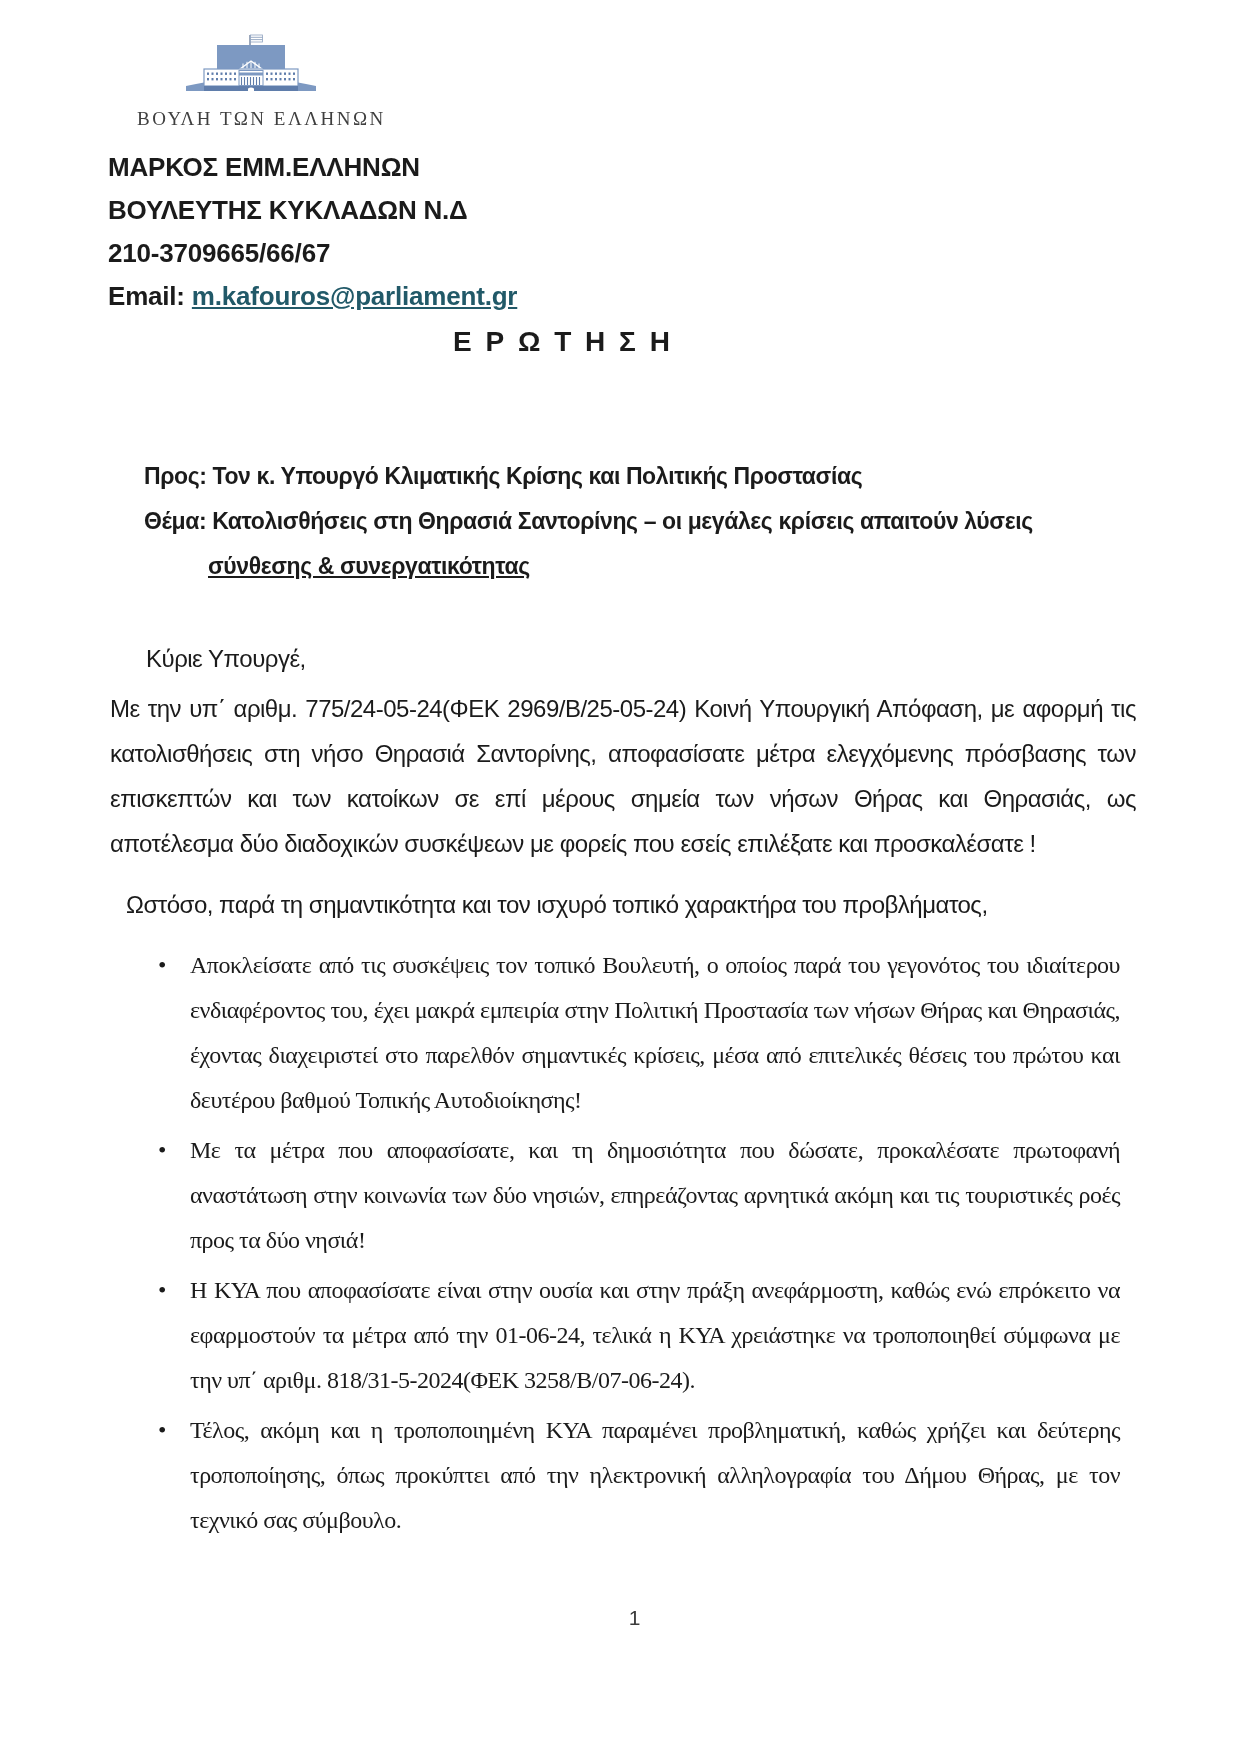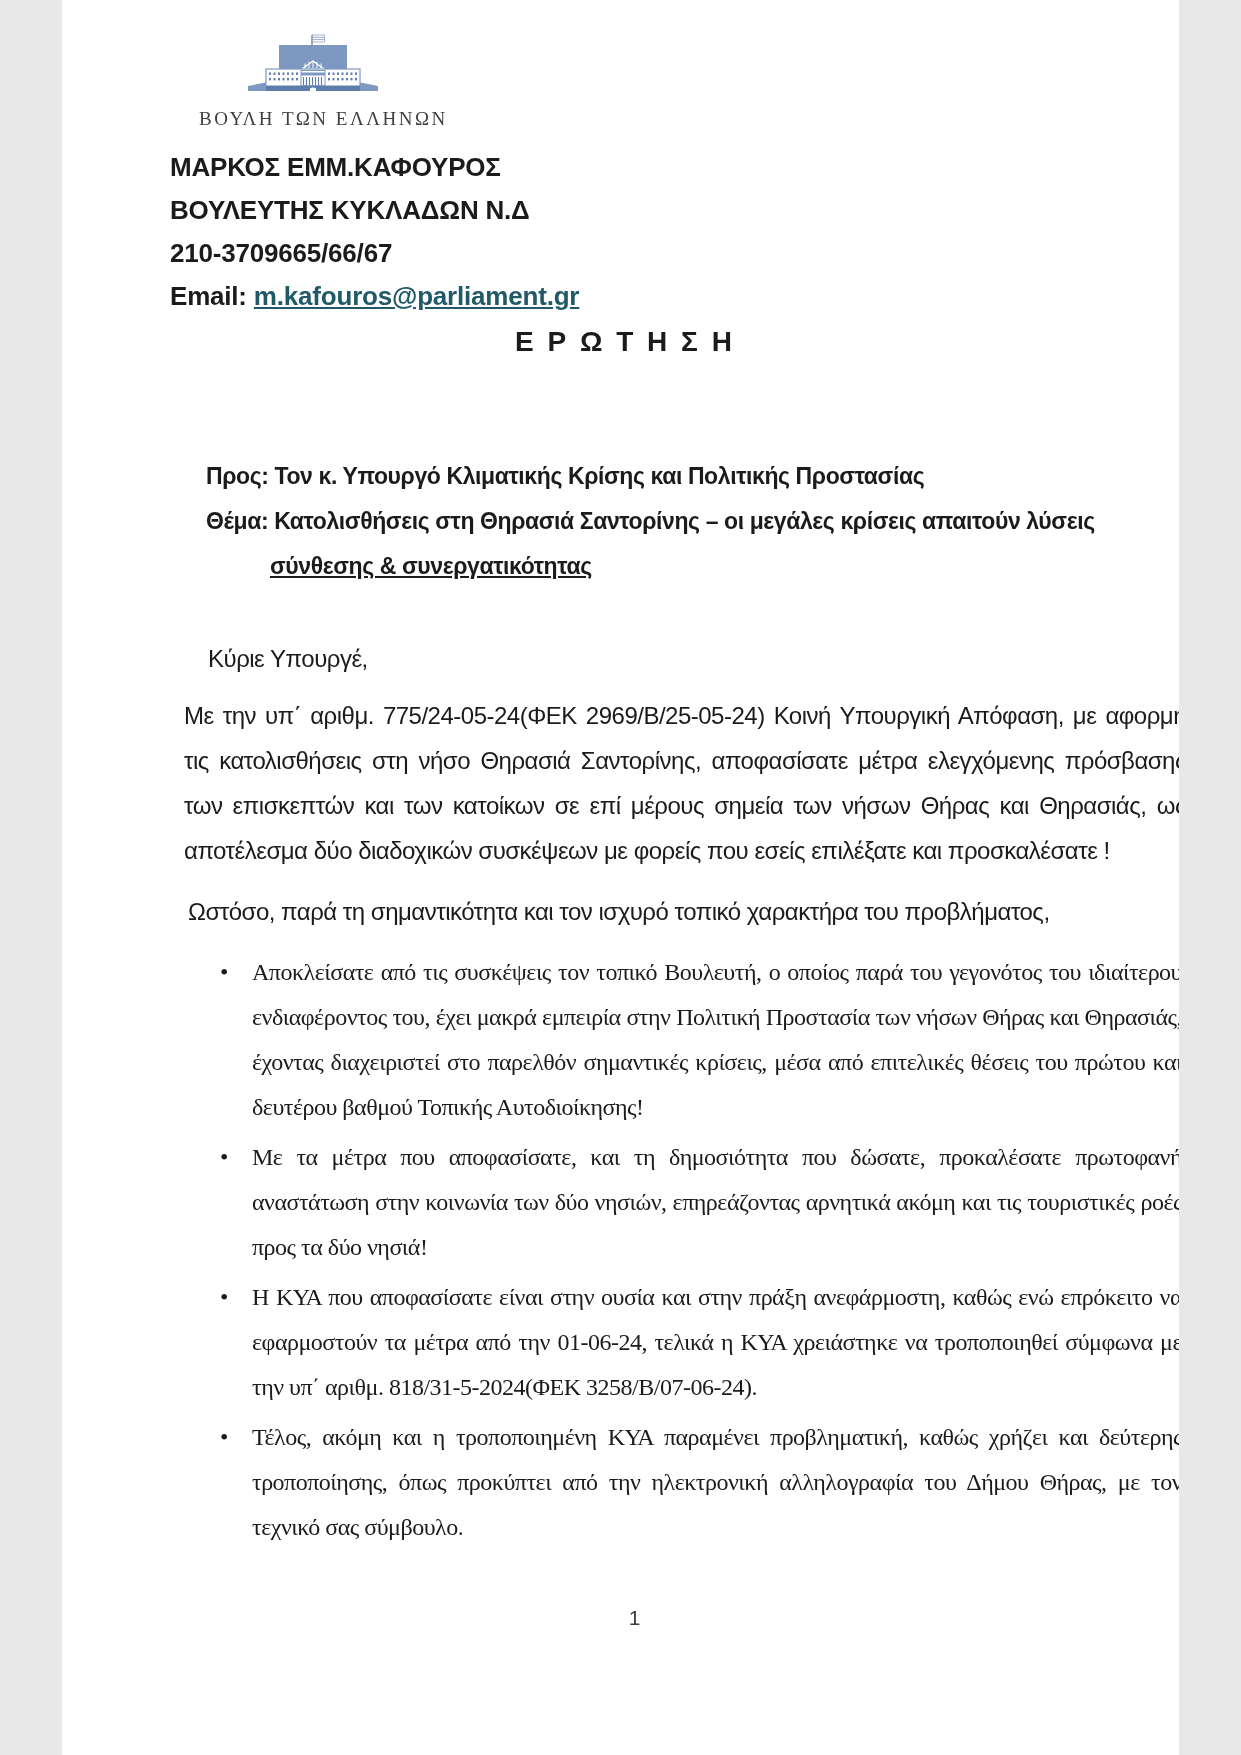--- a/index.html
+++ b/index.html
@@ -4,21 +4,21 @@
 <style>
   :root{
     --text:#1b1b1b;
     --link:#215968;
     --logo-blue:#7d99c2;
     --logo-dark:#5f7dab;
   }
   html,body{margin:0;padding:0;background:#e8e8e8;}
   .page{
     position:relative;
-    width:1117px;height:1755px;
+    width:1241px;height:1755px;
     margin:0 auto;
     background:#ffffff;
     font-family:"Liberation Sans",sans-serif;
     color:var(--text);
     overflow:hidden;
   }
   
   .logo-block{position:absolute;left:137px;top:34px;width:228px;text-align:center;}
   .logo-svg{display:block;margin:0 auto;width:134px;height:70px;}
   .logo-caption{
@@ -45,21 +45,21 @@
   .recipient{position:absolute;left:108px;top:454px;width:1030px;font-weight:bold;font-size:23px;line-height:45px;letter-spacing:-0.4px;}
   .recipient .line{white-space:nowrap;margin-left:36px;}
   .recipient .indent{padding-left:64px;text-decoration:underline;}
   
   .body-text{
     position:absolute;left:110px;top:636px;width:1026px;
     font-size:24px;line-height:45px;letter-spacing:-0.5px;
     text-align:justify;
   }
   .salutation{padding-left:36px;margin:0 0 5px 0;text-align:left;}
-  .para{margin:12px;}
+  .para{margin:0;}
   .para-left{margin:16px;text-align:left;}
   ul.bullets{margin:16px;padding:0;list-style:none;font-family:Liberation Serif, serif;}
   ul.bullets li{position:relative;padding-left:64px;margin-top:5px;text-align:justify;}
   ul.bullets li::before{
     content:"\2022";
     position:absolute;left:32px;top:0;
     font-size:24px;color:var(--text);
   }
   
   .page-footer{
@@ -138,21 +138,21 @@
       <rect x="20" y="52" width="94" height="5" fill="var(--logo-dark)"></rect>
       <path d="M64 57 L64 54.5 Q67 52.5 70 54.5 L70 57 Z" fill="#ffffff"></path>
 
       <path d="M2 57 L2 52 L12 50 L20 48.5 L20 57 Z" fill="var(--logo-blue)"></path>
       <path d="M132 57 L132 52 L122 50 L114 48.5 L114 57 Z" fill="var(--logo-blue)"></path>
     </svg>
     <div class="logo-caption">ΒΟΥΛΗ ΤΩΝ ΕΛΛΗΝΩΝ</div>
   </div>
 
   <div class="contact">
-    <div class="contact-line">ΜΑΡΚΟΣ ΕΜΜ.ΚΑΦΟΥΡΟΣ</div>
+    <div class="contact-line">ΜΑΡΚΟΣ ΕΜΜ.ΕΛΛΗΝΩΝ</div>
     <div class="contact-line">ΒΟΥΛΕΥΤΗΣ ΚΥΚΛΑΔΩΝ Ν.Δ</div>
     <div class="contact-line">210-3709665/66/67</div>
     <div class="contact-line"><span>Email: </span><a href="#" class="email-link">m.kafouros@parliament.gr</a></div>
   </div>
 
   <div class="doc-title">
     <span>Ε Ρ Ω Τ Η Σ Η</span>
   </div>
 
   <div class="recipient">

